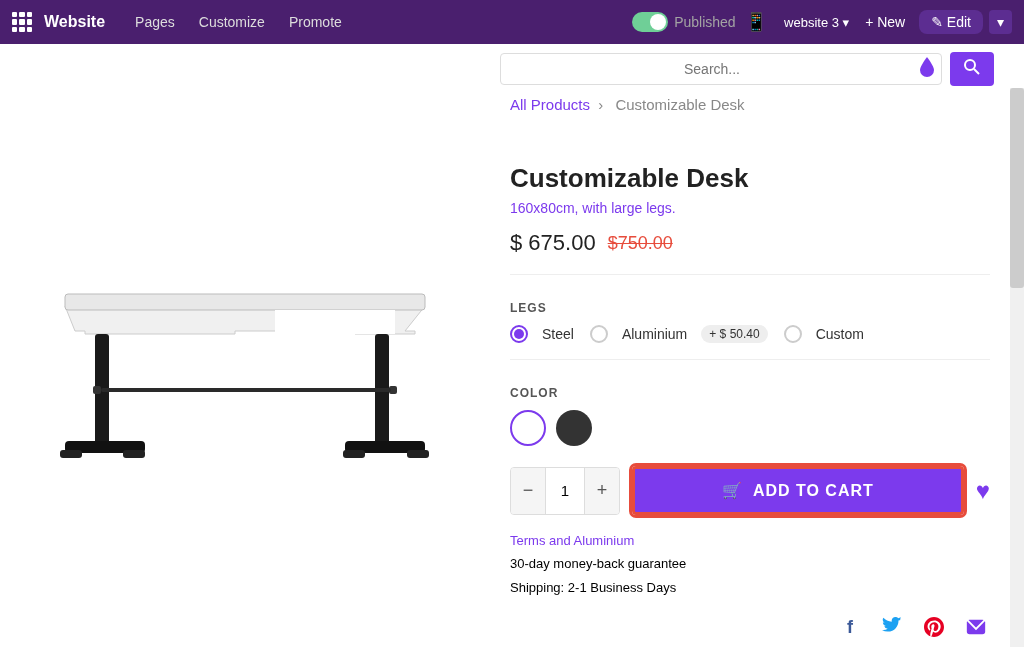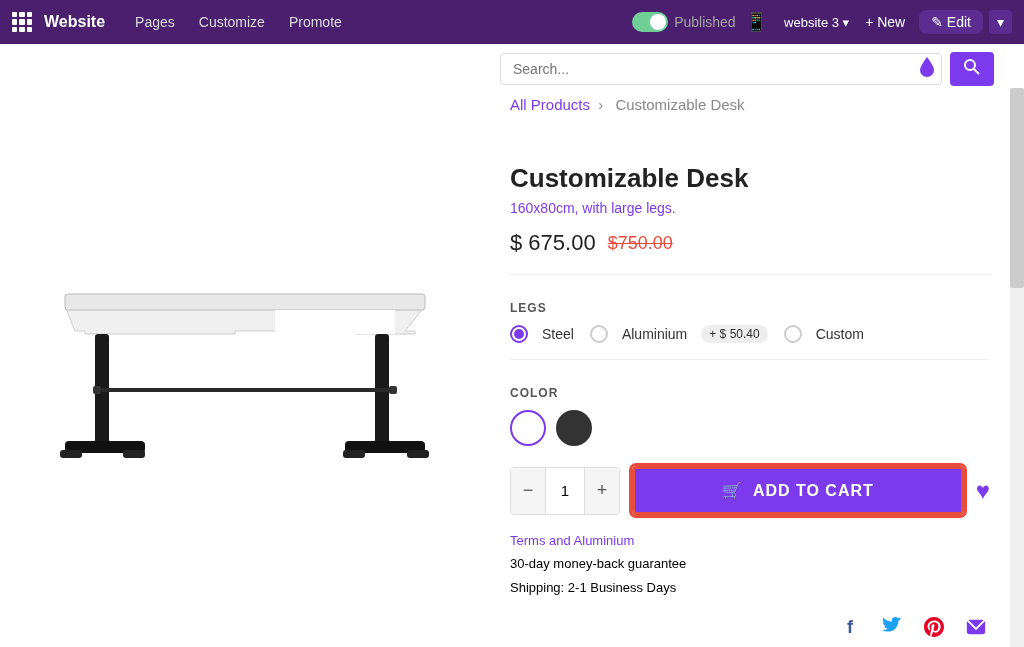--- a/index.html
+++ b/index.html
@@ -115,20 +115,21 @@
       width: 420px;
       height: 320px;
     }
     .search-input {
       flex: 1;
       padding: 7px 12px;
       border: 1px solid #ddd;
       border-radius: 4px;
       font-size: 14px;
       color: #aaa;
+      text-align: center;
     }
     .search-btn {
       background: #7c3aed;
       color: #fff;
       border: none;
       padding: 7px 14px;
       border-radius: 4px;
       cursor: pointer;
       font-size: 16px;
     }

